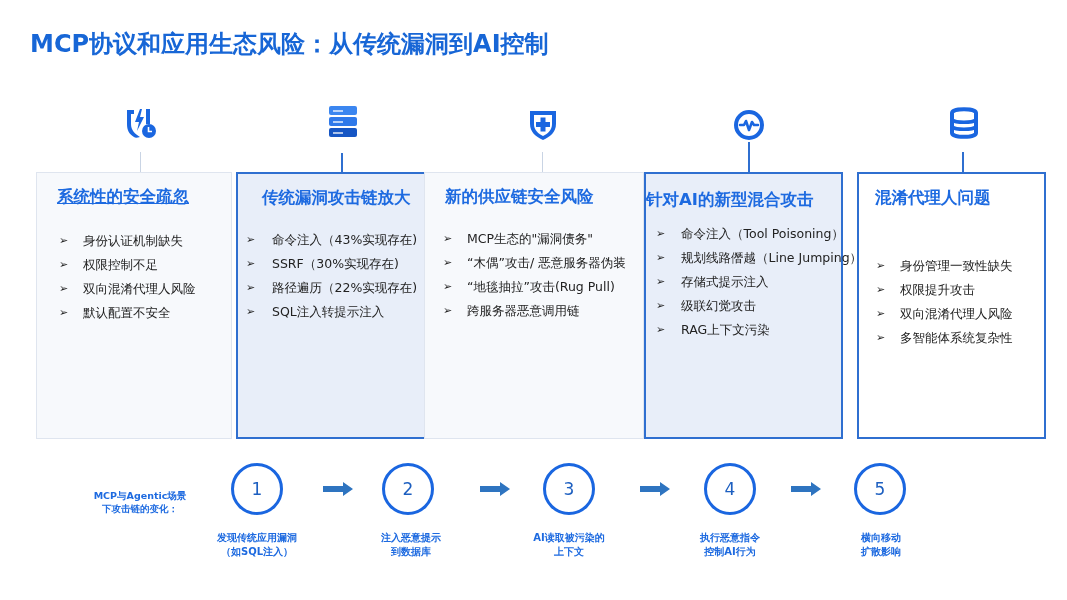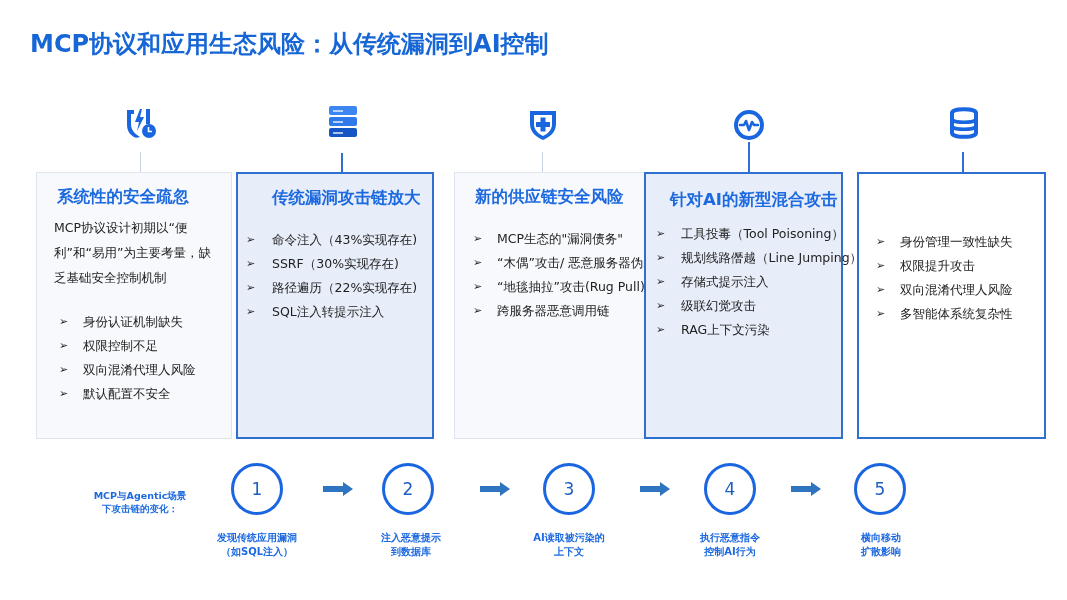--- a/index.html
+++ b/index.html
@@ -105,62 +105,62 @@
   </svg>
 </div>
 
 <div class="connector" style="left:140px; top:152px; height:20px;"></div>
 <div class="connector blue" style="left:341px; top:153px; height:20px;"></div>
 <div class="connector" style="left:542px; top:152px; height:20px;"></div>
 <div class="connector blue" style="left:748px; top:142px; height:31px;"></div>
 <div class="connector blue" style="left:962px; top:152px; height:21px;"></div>
 
 <div class="card" style="left:36px; width:196px;">
-  <div class="card-title" style="padding-left:20px;">系统性的安全疏忽</div>
-  <div class="card-desc" style="padding:0 8px 0 17px;">MCP协议设计初期以“便利”和“易用”为主要考量，缺乏基础安全控制机制</div>
+  <div class="card-title" style="padding-left:20px;text-decoration:underline;">系统性的安全疏忽</div>
   <ul class="card-list" style="margin-top:20px;">
     <li style="padding-left:46px;"><span class="bullet" style="left:22px;">➢</span><span>身份认证机制缺失</span></li>
     <li style="padding-left:46px;"><span class="bullet" style="left:22px;">➢</span><span>权限控制不足</span></li>
     <li style="padding-left:46px;"><span class="bullet" style="left:22px;">➢</span><span>双向混淆代理人风险</span></li>
     <li style="padding-left:46px;"><span class="bullet" style="left:22px;">➢</span><span>默认配置不安全</span></li>
   </ul>
 </div>
 
 <div class="card hl" style="left:236px; width:198px;">
-  <div class="card-title" style="padding-left:34px;">传统漏洞攻击链放大</div>
+  <div class="card-title" style="padding-left:24px;">传统漏洞攻击链放大</div>
   <ul class="card-list" style="margin-top:18px;">
     <li style="padding-left:34px;"><span class="bullet" style="left:8px;">➢</span><span>命令注入（43%实现存在)</span></li>
     <li style="padding-left:34px;"><span class="bullet" style="left:8px;">➢</span><span>SSRF（30%实现存在)</span></li>
     <li style="padding-left:34px;"><span class="bullet" style="left:8px;">➢</span><span>路径遍历（22%实现存在)</span></li>
     <li style="padding-left:34px;"><span class="bullet" style="left:8px;">➢</span><span>SQL注入转提示注入</span></li>
   </ul>
 </div>
 
-<div class="card" style="left:454px; width:220px;">
+<div class="card" style="left:424px; width:220px;">
   <div class="card-title" style="padding-left:20px;">新的供应链安全风险</div>
   <ul class="card-list" style="margin-top:18px;">
     <li style="padding-left:42px; white-space:normal; padding-right:8px;"><span class="bullet" style="left:18px;">➢</span><span>MCP生态的"漏洞债务"</span></li>
     <li style="padding-left:42px; white-space:normal; padding-right:10px;"><span class="bullet" style="left:18px;">➢</span><span>“木偶”攻击/ 恶意服务器伪装</span></li>
     <li style="padding-left:42px;"><span class="bullet" style="left:18px;">➢</span><span>“地毯抽拉”攻击(Rug Pull)</span></li>
     <li style="padding-left:42px;"><span class="bullet" style="left:18px;">➢</span><span>跨服务器恶意调用链</span></li>
   </ul>
 </div>
 
 <div class="card hl" style="left:644px; width:199px; padding-top:14px;">
-  <div class="card-title" style="padding-left:24px;">针对AI的新型混合攻击</div>
+  <div class="card-title" style="">针对AI的新型混合攻击</div>
   <ul class="card-list" style="margin-top:10px;">
-    <li style="padding-left:35px;"><span class="bullet" style="left:10px;">➢</span><span>工具投毒（Tool Poisoning）</span></li>
+    <li style="padding-left:35px;"><span class="bullet" style="left:10px;">➢</span><span>命令注入（Tool Poisoning）</span></li>
     <li style="padding-left:35px;"><span class="bullet" style="left:10px;">➢</span><span>规划线路僭越（Line Jumping）</span></li>
     <li style="padding-left:35px;"><span class="bullet" style="left:10px;">➢</span><span>存储式提示注入</span></li>
     <li style="padding-left:35px;"><span class="bullet" style="left:10px;">➢</span><span>级联幻觉攻击</span></li>
     <li style="padding-left:35px;"><span class="bullet" style="left:10px;">➢</span><span>RAG上下文污染</span></li>
   </ul>
 </div>
 
 <div class="card white" style="left:857px; width:189px;">
+  <div class="card-title" style="padding-left:16px;">混淆代理人问题</div>
   <ul class="card-list" style="margin-top:44px;">
     <li style="padding-left:41px;"><span class="bullet" style="left:17px;">➢</span><span>身份管理一致性缺失</span></li>
     <li style="padding-left:41px;"><span class="bullet" style="left:17px;">➢</span><span>权限提升攻击</span></li>
     <li style="padding-left:41px;"><span class="bullet" style="left:17px;">➢</span><span>双向混淆代理人风险</span></li>
     <li style="padding-left:41px;"><span class="bullet" style="left:17px;">➢</span><span>多智能体系统复杂性</span></li>
   </ul>
 </div>
 
 <div class="chain-label">
   <div>MCP与Agentic场景</div>

